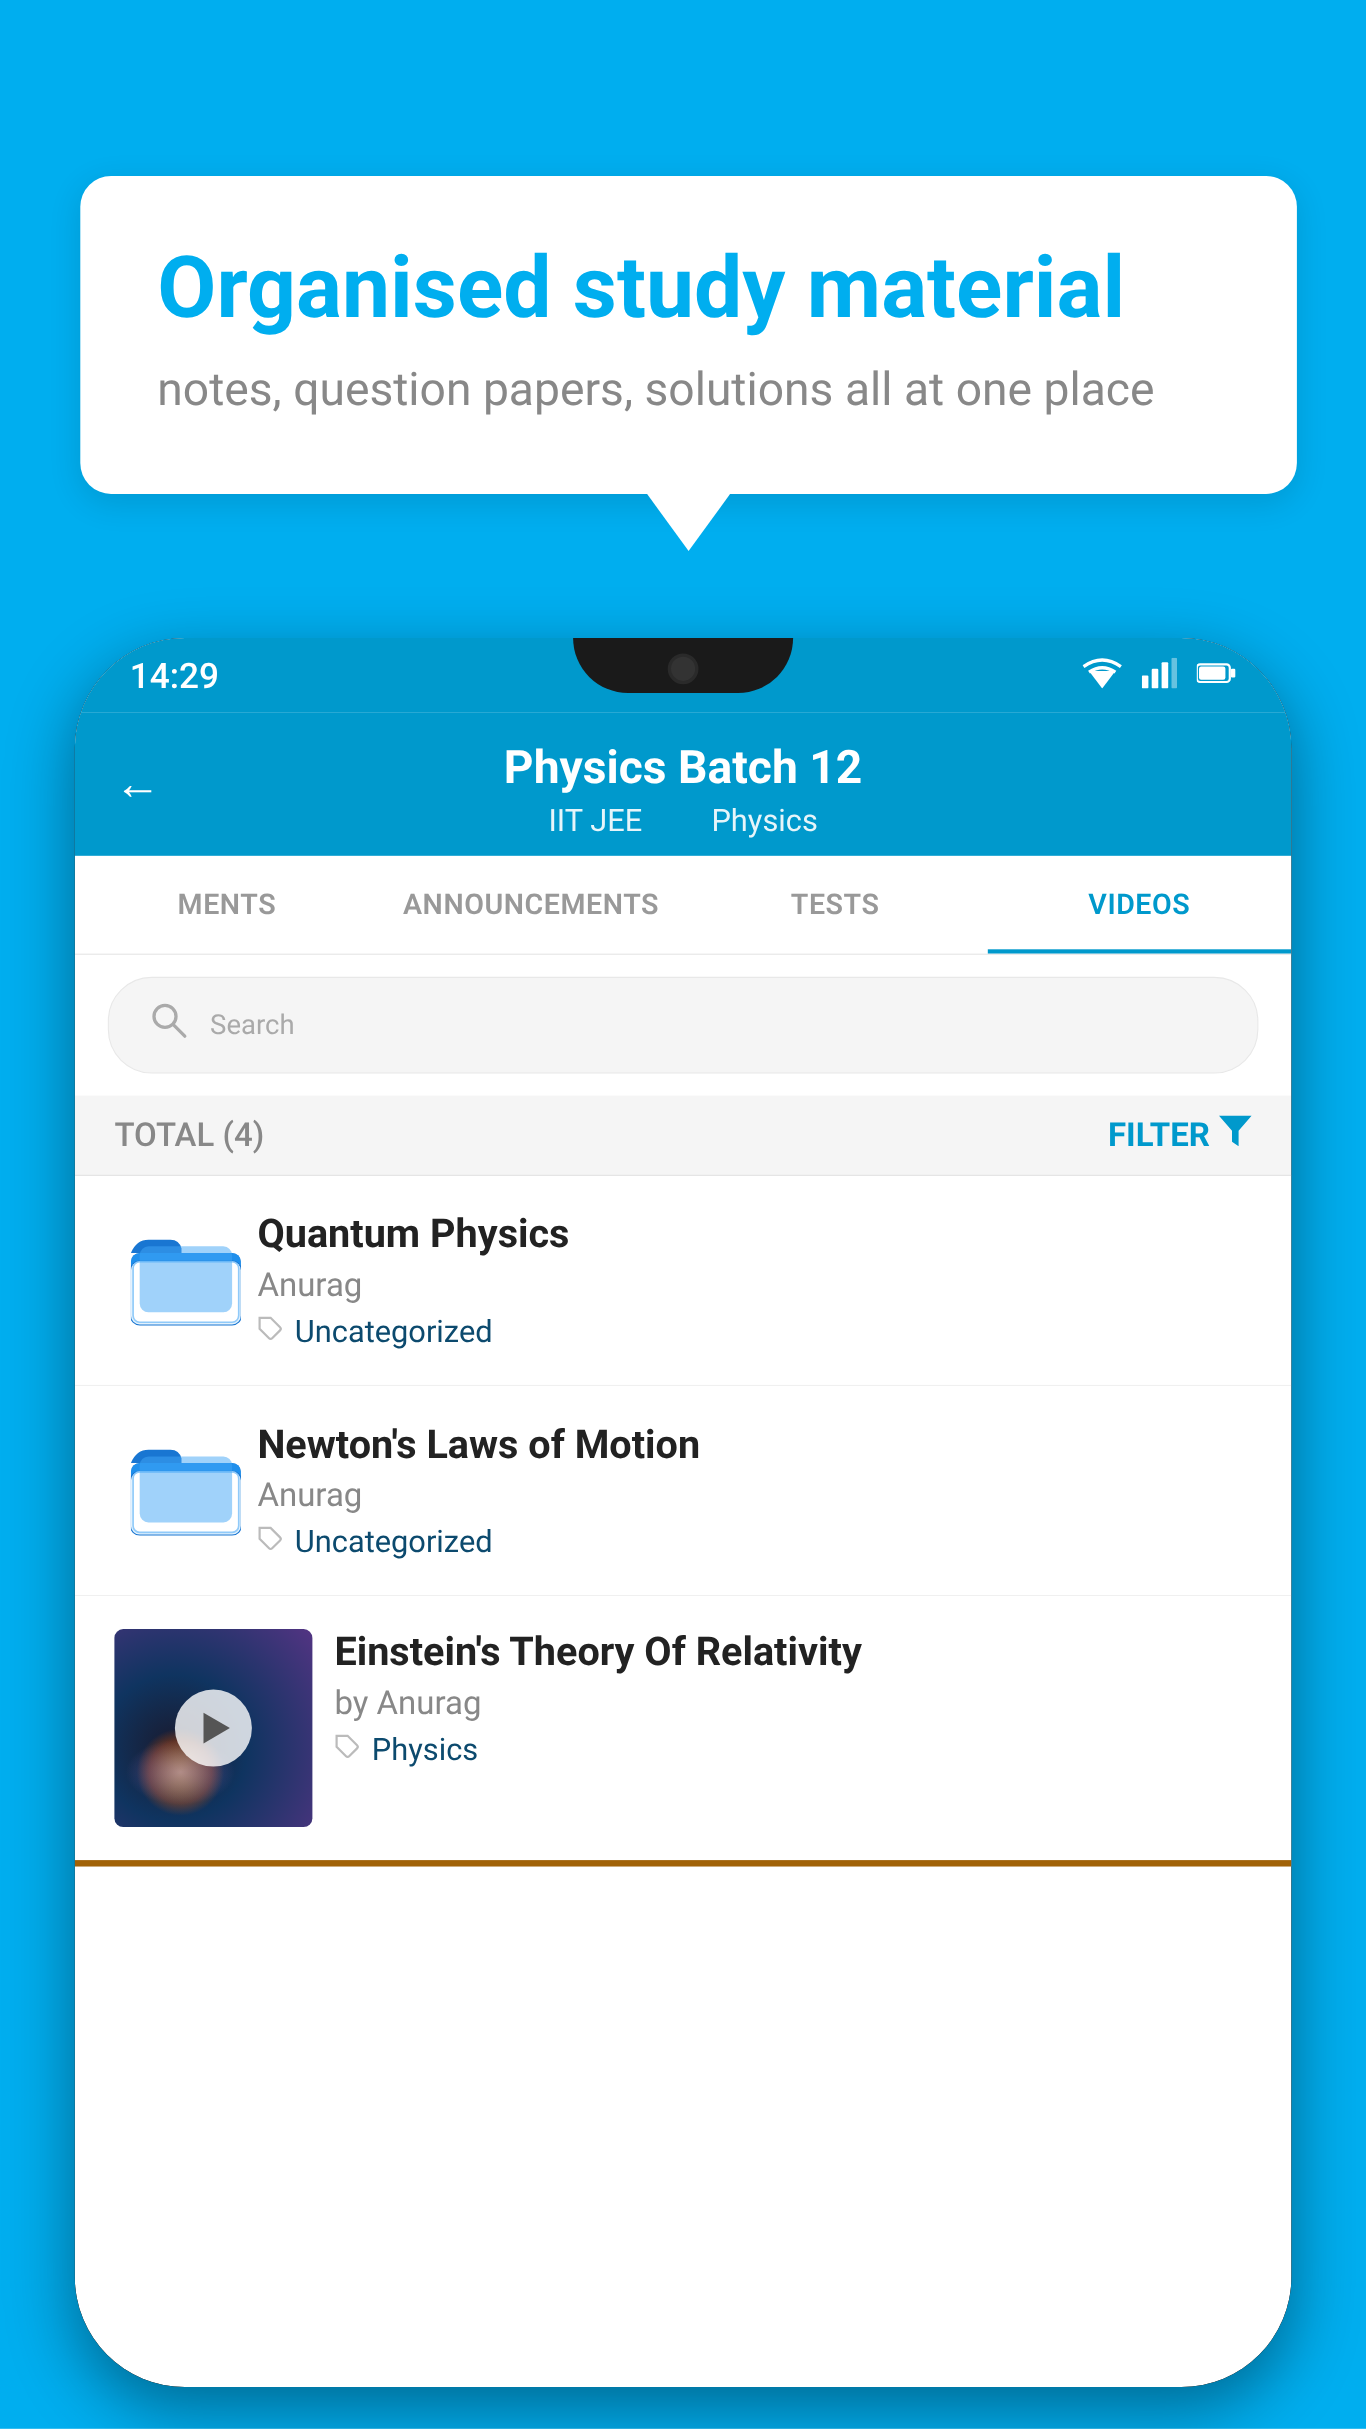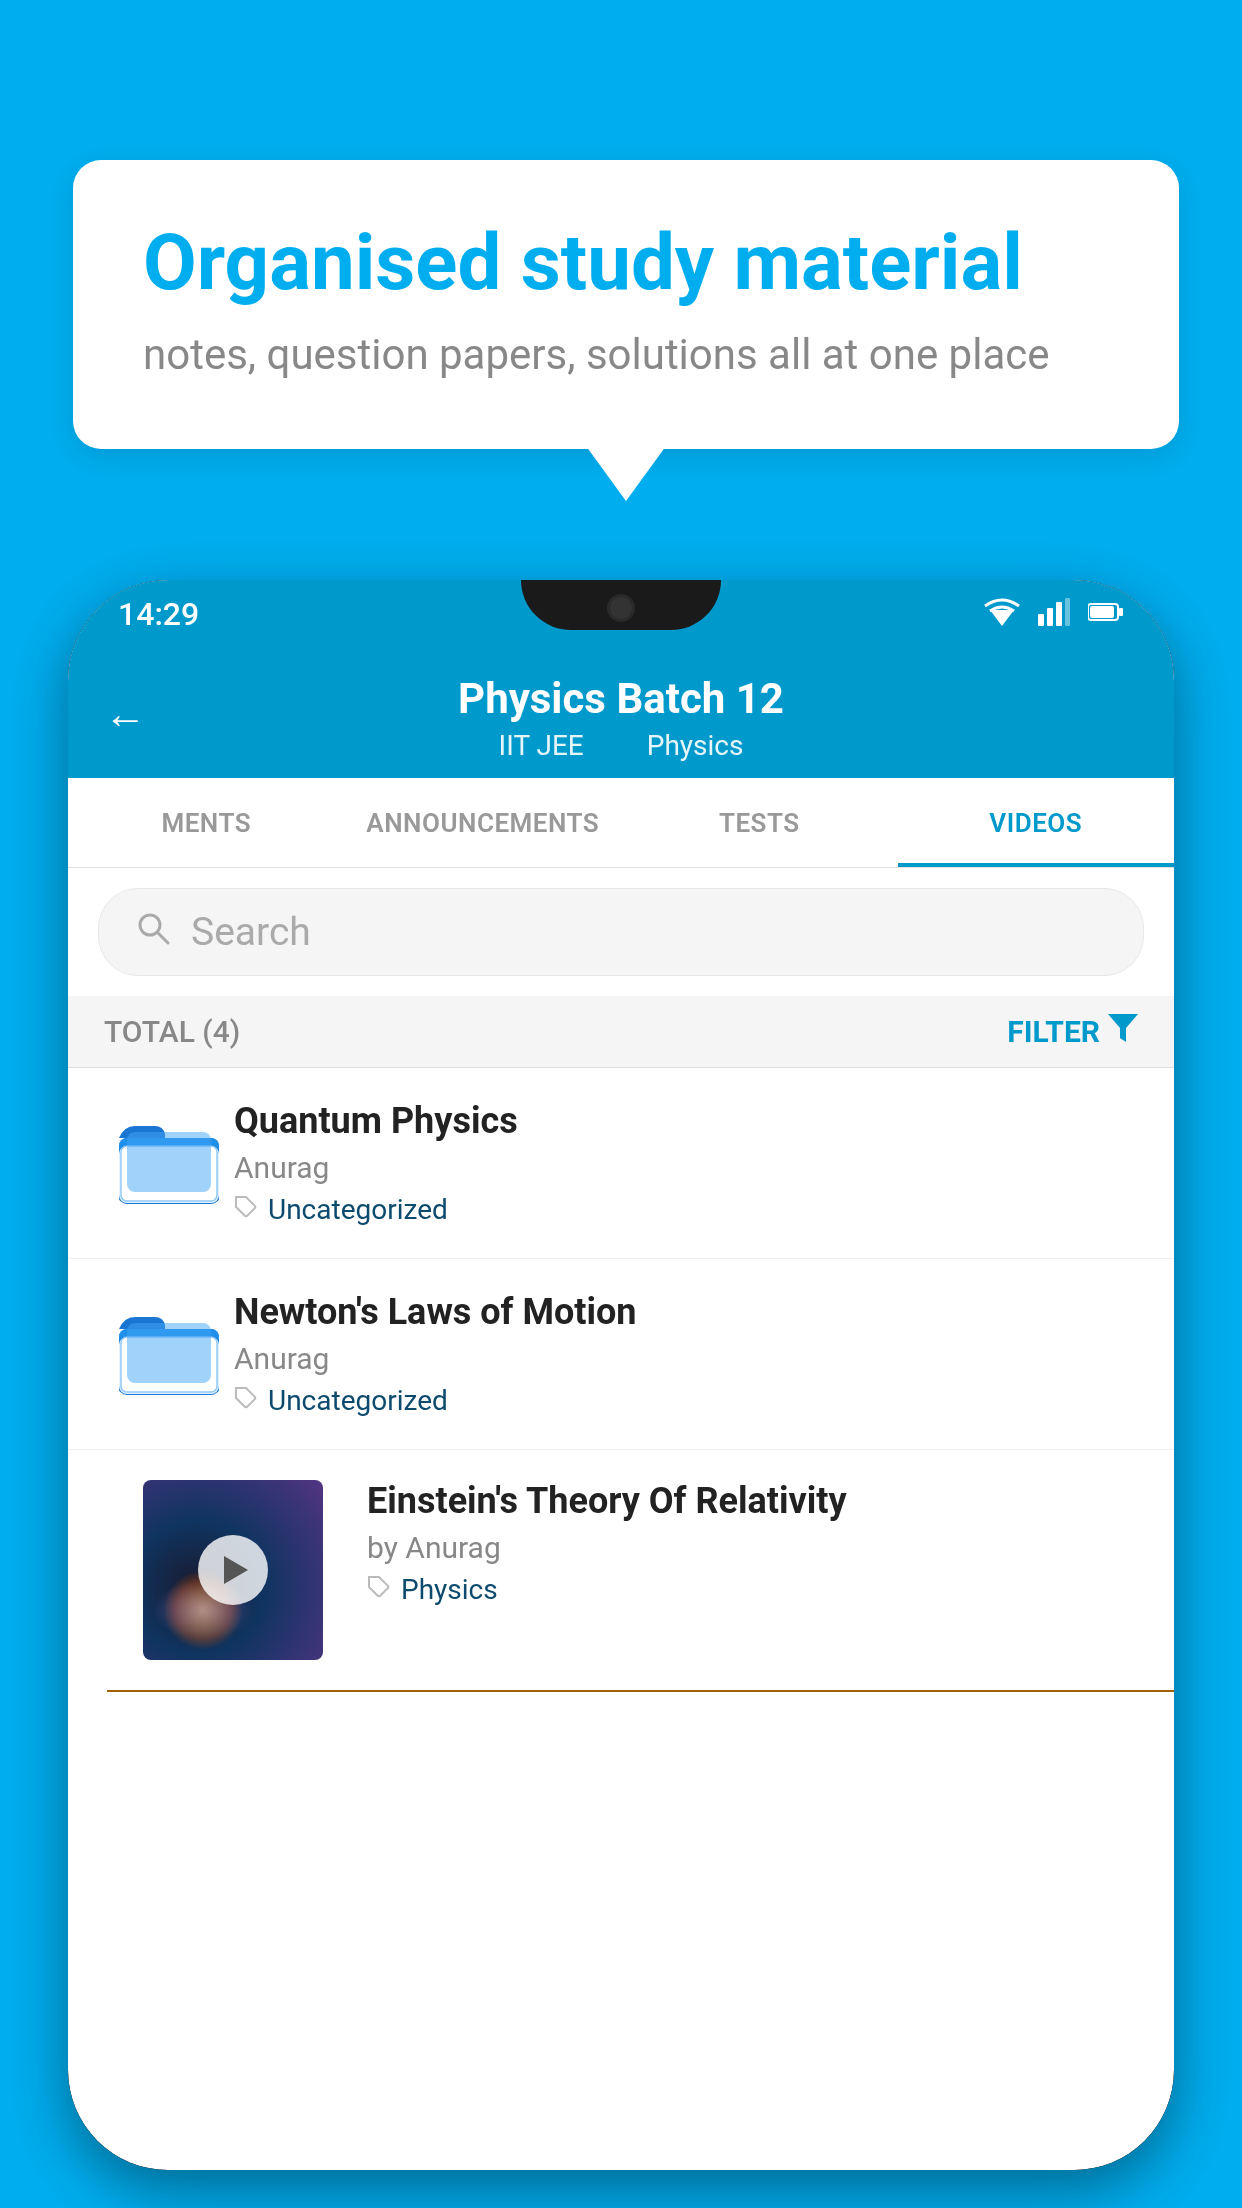--- a/index.html
+++ b/index.html
@@ -221,21 +221,21 @@
       padding: 0 36px;
       gap: 20px;
       border: 1px solid #e8e8e8;
     }
     .search-icon-wrap {
       color: #aaa;
       font-size: 38px;
     }
     .search-input-text {
       color: #aaa;
-      font-size: 39px;
+      font-size: 25px;
     }
 
     
     .filter-bar {
       background: #f5f5f5;
       display: flex;
       align-items: center;
       justify-content: space-between;
       padding: 18px 36px;
       border-bottom: 1px solid #e0e0e0;
@@ -362,24 +362,23 @@
       border-top: 14px solid transparent;
       border-bottom: 14px solid transparent;
       border-left: 24px solid #555;
       margin-left: 6px;
     }
 
     .einstein-item {
       display: flex;
       align-items: flex-start;
       padding: 30px 36px;
-      border-bottom: 2px solid #a16207;
-      gap: 44px;
-      background: white;
-      margin-left: 39px;
+      border-bottom: 6px solid #a16207;
+      gap: 20px;
+      background: white;
     }
   </style>
 </head>
 <body>
 
 <div class="speech-bubble">
   <div class="speech-bubble-title">Organised study material</div>
   <div class="speech-bubble-subtitle">notes, question papers, solutions all at one place</div>
 </div>
 

